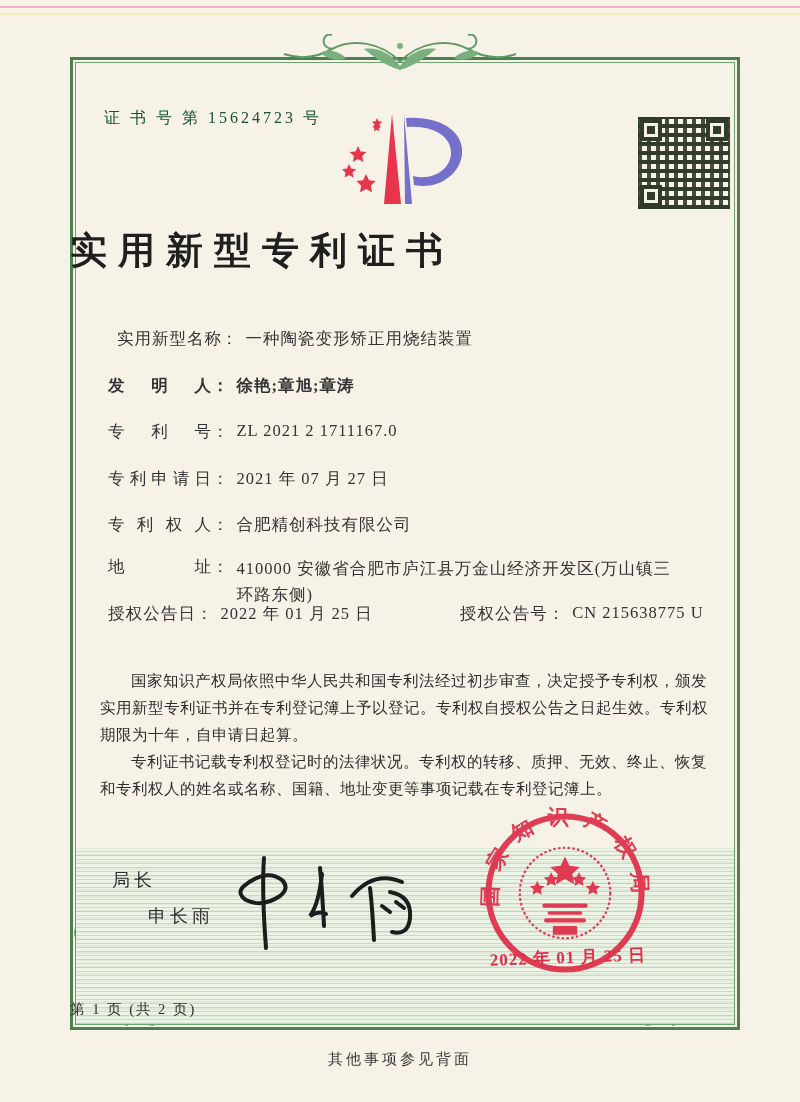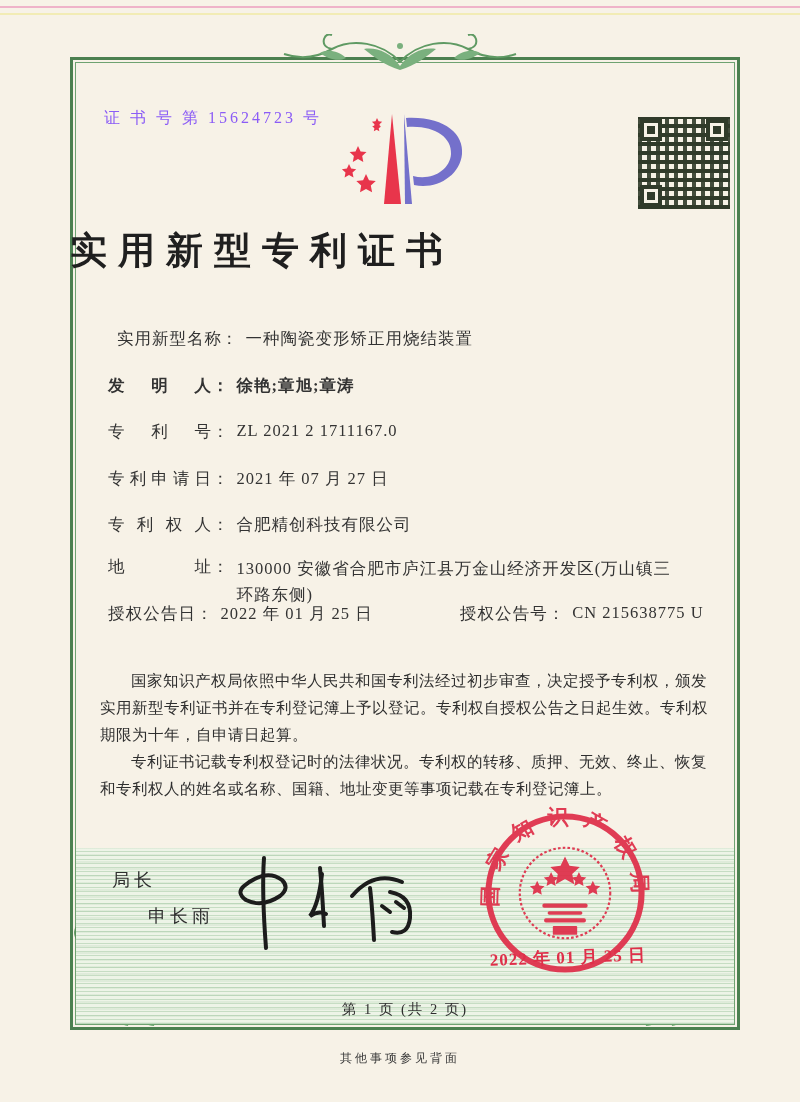--- a/index.html
+++ b/index.html
@@ -22,21 +22,21 @@
     border:1px solid #6ea271;
   }
 
   
   .ornament{position:absolute;pointer-events:none;}
   .orn-top{left:280px;top:34px;width:240px;height:46px;}
   .orn-bl{left:56px;top:920px;width:132px;height:122px;}
   .orn-br{left:612px;top:920px;width:132px;height:122px;transform:scaleX(-1);}
 
   .cert-no{
-    position:absolute;left:104px;top:108px;font-size:16px;letter-spacing:3px;color:#8b5cf6;
+    position:absolute;left:104px;top:108px;font-size:16px;letter-spacing:3px;color:#14532d;
   }
 
   .logo{position:absolute;left:322px;top:108px;width:158px;height:108px;}
 
   .qr{
     position:absolute;left:638px;top:117px;width:92px;height:92px;
     background:
       repeating-linear-gradient(90deg, rgba(48,59,42,.9) 0 4px, transparent 4px 9px),
       repeating-linear-gradient(0deg, #303b2a 0 4px, #f6f2e6 4px 9px);
   }
@@ -78,22 +78,22 @@
   .sig-title{position:absolute;left:112px;top:868px;font-size:18px;letter-spacing:4px;color:#2e2e2e;}
   .sig-name{position:absolute;left:112px;top:904px;font-size:18px;letter-spacing:4px;color:#2e2e2e;margin-left:36px;}
   .signature{position:absolute;left:222px;top:852px;width:220px;height:100px;}
 
   .seal{position:absolute;left:478px;top:806px;width:174px;height:174px;opacity:.93;}
   .seal-date{
     position:absolute;left:488px;top:946px;width:160px;text-align:center;
     font-size:17px;color:#df2f49;letter-spacing:1px;transform:rotate(-2deg);font-weight:bold;
   }
 
-  .page-no{position:absolute;left:70px;top:1000px;width:670px;text-align:center;font-size:14.5px;color:#2e2e2e;letter-spacing:2px;}
-  .back-note{position:absolute;left:0;top:1050px;width:800px;text-align:center;font-size:12px;color:#3a3a3a;letter-spacing:3px;}
+  .page-no{position:absolute;left:70px;top:1000px;width:670px;text-align:left;font-size:14.5px;color:#2e2e2e;letter-spacing:2px;}
+  .back-note{position:absolute;left:0;top:1050px;width:800px;text-align:center;font-size:15px;color:#3a3a3a;letter-spacing:3px;}
 </style>
 </head>
 <body>
 
 <div class="scan-line-pink"></div>
 <div class="scan-line-yellow"></div>
 
 <div class="frame">
   <div class="frame-inner"></div>
 </div>
@@ -180,21 +180,21 @@
   <div class="frow" style="top:99px;">
     <span class="flabel">专利号</span><span class="fcolon">：</span><span class="fvalue">ZL 2021 2 1711167.0</span>
   </div>
   <div class="frow" style="top:146px;">
     <span class="flabel">专利申请日</span><span class="fcolon">：</span><span class="fvalue">2021 年 07 月 27 日</span>
   </div>
   <div class="frow" style="top:192px;">
     <span class="flabel">专利权人</span><span class="fcolon">：</span><span class="fvalue">合肥精创科技有限公司</span>
   </div>
   <div class="frow" style="top:234px;">
-    <span class="flabel">地址</span><span class="fcolon">：</span><span class="fvalue wrap">130000 安徽省合肥市庐江县万金山经济开发区(万山镇三环路东侧)</span>
+    <span class="flabel">地址</span><span class="fcolon">：</span><span class="fvalue wrap">410000 安徽省合肥市庐江县万金山经济开发区(万山镇三环路东侧)</span>
   </div>
   <div class="frow frow2" style="top:281px;">
     <span>
       <span class="flabel">授权公告日</span><span class="fcolon">：</span><span class="fvalue">2022 年 01 月 25 日</span>
     </span>
     <span class="grp2">
       <span class="flabel">授权公告号</span><span class="fcolon">：</span><span class="fvalue">CN 215638775 U</span>
     </span>
   </div>
 </div>

